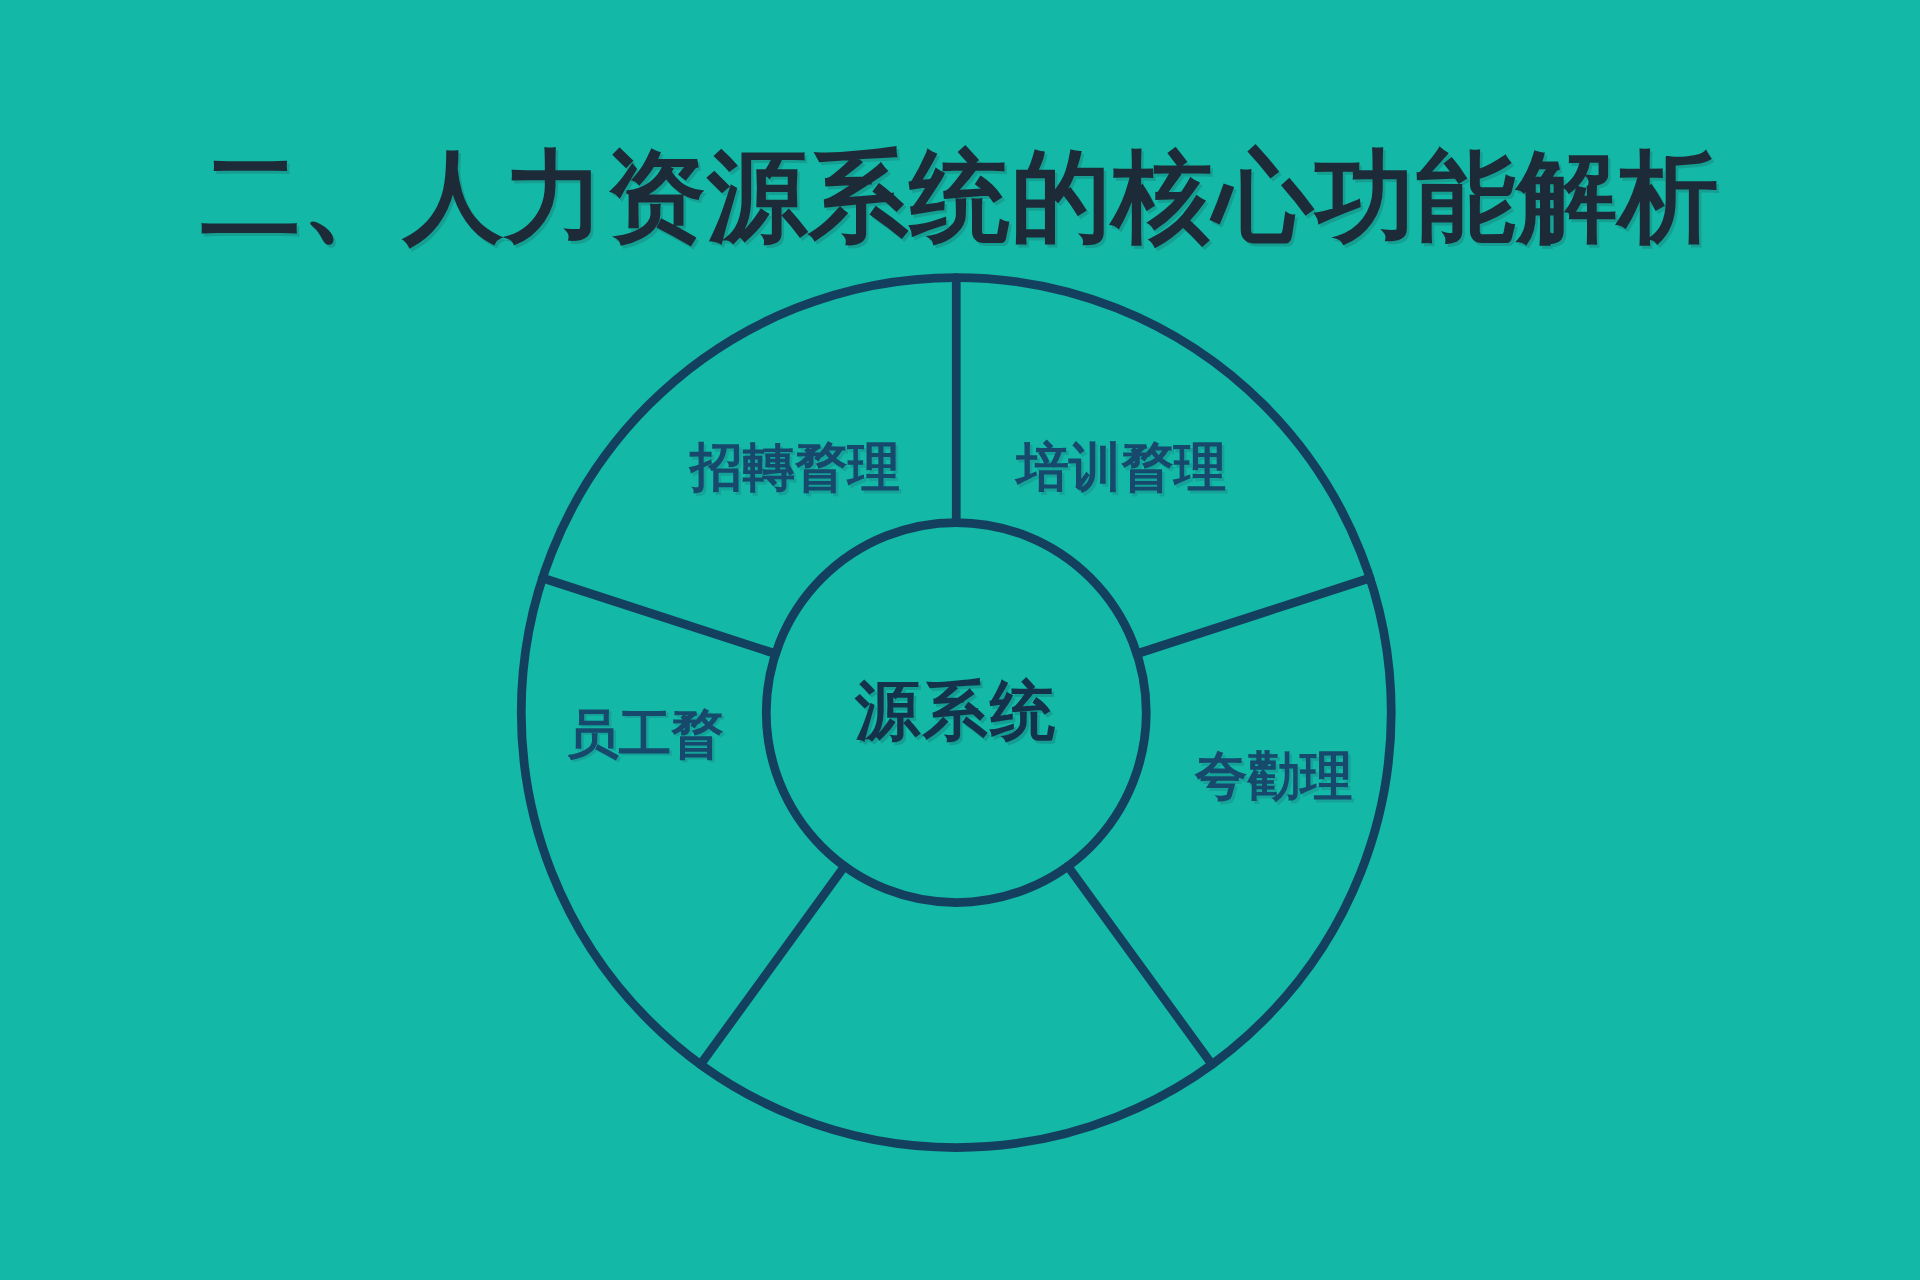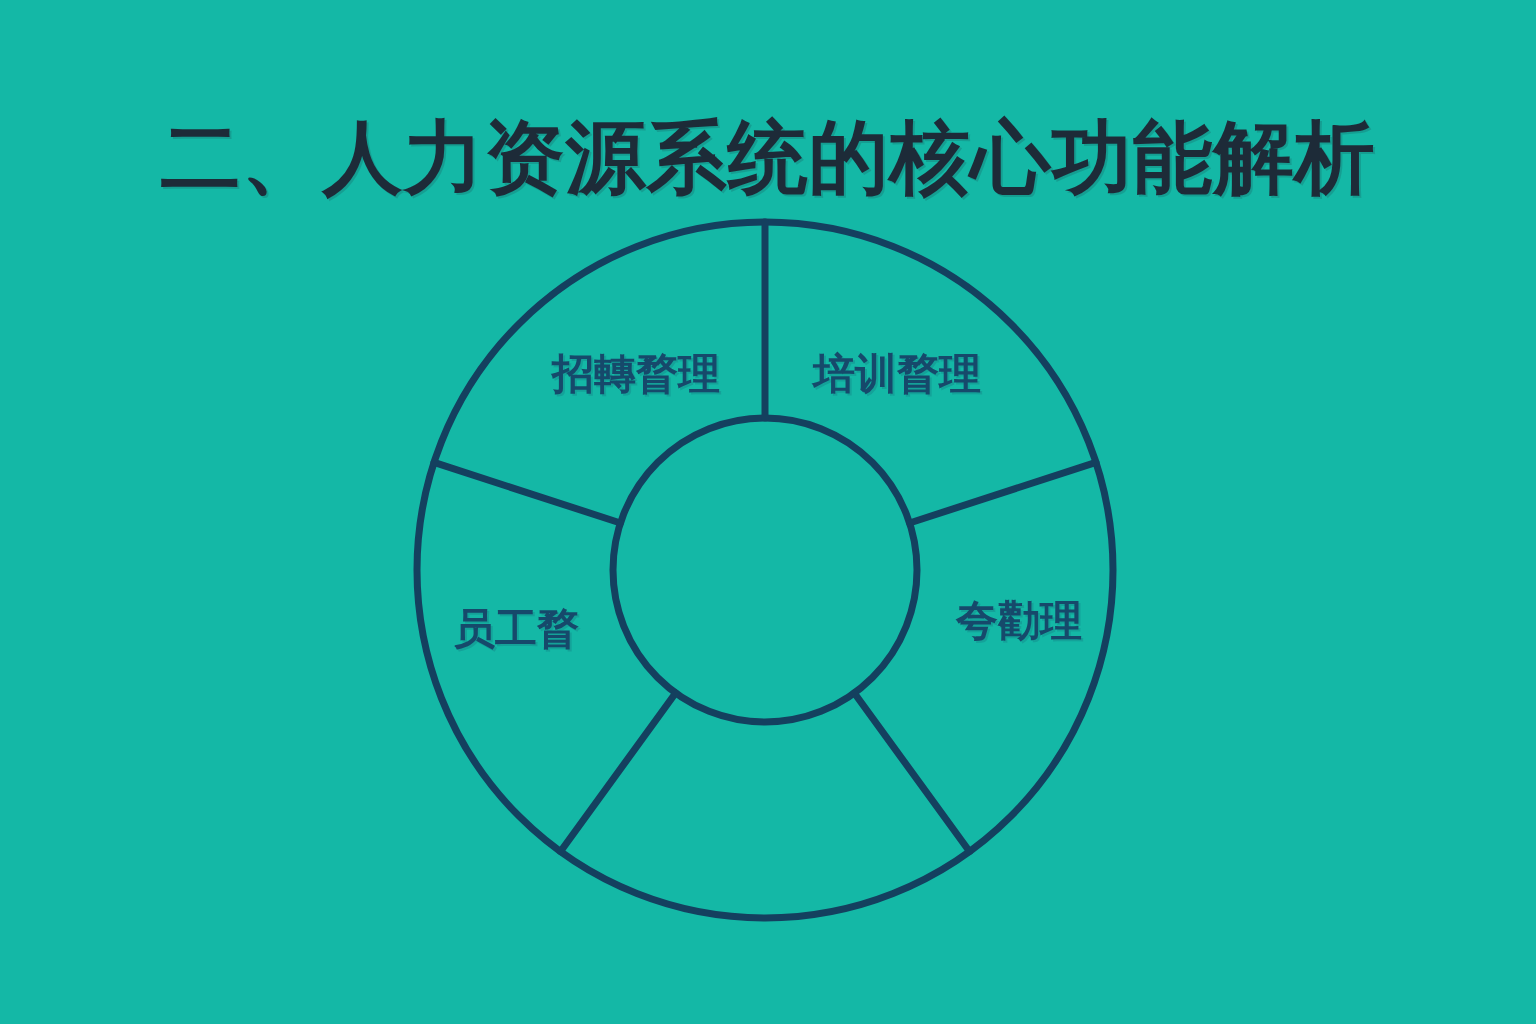--- a/index.html
+++ b/index.html
@@ -65,21 +65,21 @@
     white-space: nowrap;
     text-shadow: 2px 2px 0 rgba(22,73,107,0.20);
     transform: translate(-50%, -50%);
     font-family: "Liberation Sans", "DejaVu Sans", sans-serif;
     letter-spacing: 0px;
   }
   .label.recruit   { left: 636px;  top: 374px; }
   .label.perf      { left: 897px;  top: 374px; }
   .label.attend    { left: 1019px; top: 621px; }
   .label.training  { left: 768px;  top: 797px; }
-  .label.employee  { left: 516px;  top: 587px; margin-top: 42px; }
+  .label.employee  { left: 516px;  top: 587px; }
 
   .center-label {
     position: absolute;
     left: 765px;
     top: 570px;
     transform: translate(-50%, -50%);
     text-align: center;
     color: #14334a;
     font-weight: 700;
     font-size: 52px;
@@ -121,16 +121,17 @@
     <div class="label recruit">招轉瞀理</div>
 
     <div class="label perf">培训瞀理</div>
 
     <div class="label attend">夸勸理</div>
 
 
     <div class="label employee">员工瞀</div>
 
     <div class="center-label">
+      <span class="cl-line">源系统</span>
     </div>
   </div>
 
 </div>
 
 </body></html>

